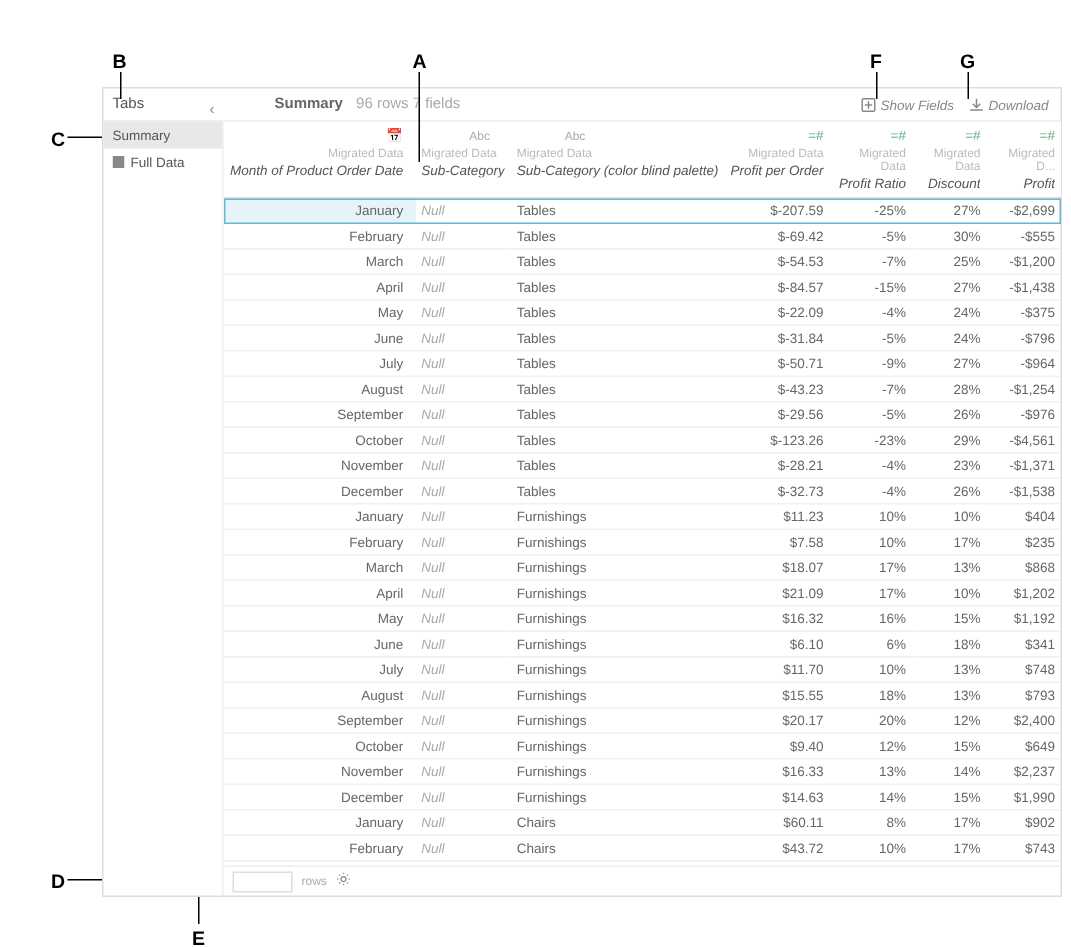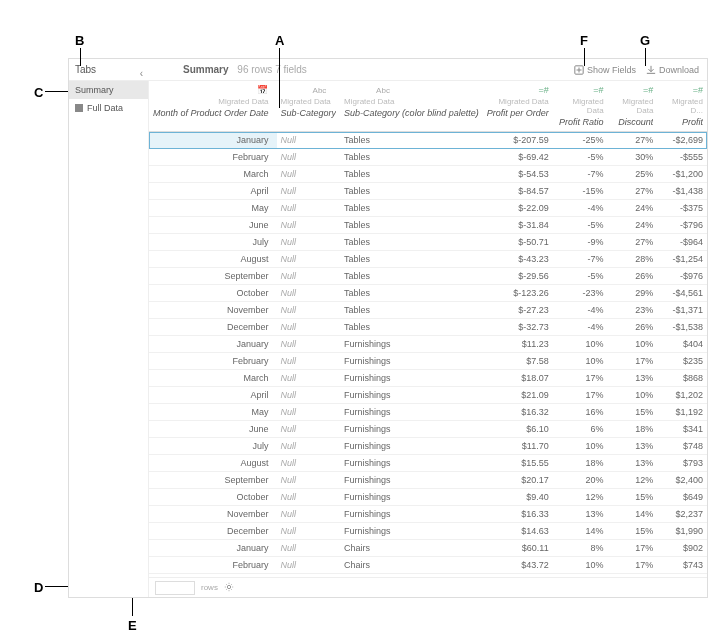--- a/index.html
+++ b/index.html
@@ -9,21 +9,21 @@
 .cline { position: absolute; background: #000; z-index: 9; }
 
 .frame { position: absolute; left: 68px; top: 58px; width: 640px; height: 540px; border: 1px solid #ddd; display: flex; flex-direction: column; }
 
 .topbar { height: 22px; display: flex; align-items: center; border-bottom: 1px solid #eee; gap: 28px; }
 .tabs-label { width: 80px; padding-left: 6px; font-size: 10px; color: #555; position: relative; }
 .collapse-icon { position: absolute; right: 6px; top: 4px; font-size: 10px; color: #888; cursor: pointer; }
 .summary-label { padding-left: 6px; font-size: 10px; }
 .summary-label .rows-fields { color: #aaa; margin-left: 6px; margin-top: 24px; }
 .topbar-right { margin-left: auto; display: flex; align-items: center; padding-right: 8px; gap: 10px; }
-.btn { background: none; border: none; font-size: 9px; color: #888; cursor: pointer; display: flex; align-items: center; gap: 3px; }
+.btn { background: none; border: none; font-size: 9px; color: #888; cursor: pointer; display: flex; align-items: center; gap: 3px; font-style: italic; }
 .btn svg { width: 10px; height: 10px; fill: none; stroke: #888; stroke-width: 1.2; }
 
 .body { display: flex; flex: 1; min-height: 0; }
 .sidebar { width: 80px; border-right: 1px solid #eee; }
 .sidebar-item { padding: 4px 6px; font-size: 9px; color: #555; cursor: pointer; display: flex; align-items: center; gap: 4px; }
 .sidebar-item.active { background: #e8e8e8; }
 .sidebar-item svg { width: 8px; height: 8px; fill: #888; }
 
 .main { flex: 1; display: flex; flex-direction: column; min-width: 0; }
 .table-wrap { flex: 1; overflow-y: auto; }
@@ -256,21 +256,21 @@
                 <td>Tables</td>
                 <td class="r">$-123.26</td>
                 <td class="r">-23%</td>
                 <td class="r">29%</td>
                 <td class="r">-$4,561</td>
               </tr>
               <tr>
                 <td>November</td>
                 <td><span class="null">Null</span></td>
                 <td>Tables</td>
-                <td class="r">$-27.23</td>
+                <td class="r">$-28.21</td>
                 <td class="r">-4%</td>
                 <td class="r">23%</td>
                 <td class="r">-$1,371</td>
               </tr>
               <tr>
                 <td>December</td>
                 <td><span class="null">Null</span></td>
                 <td>Tables</td>
                 <td class="r">$-32.73</td>
                 <td class="r">-4%</td>

